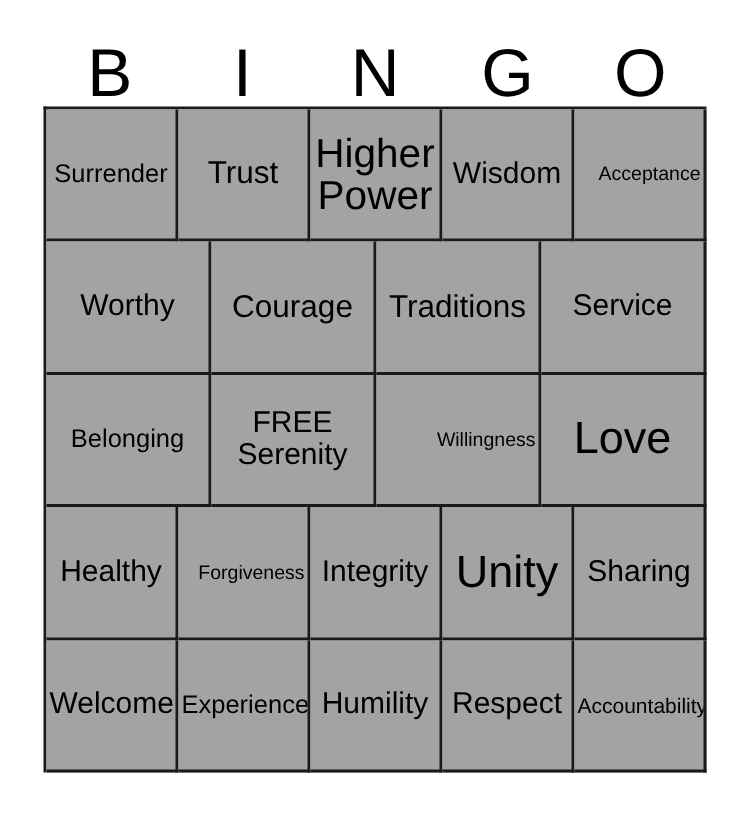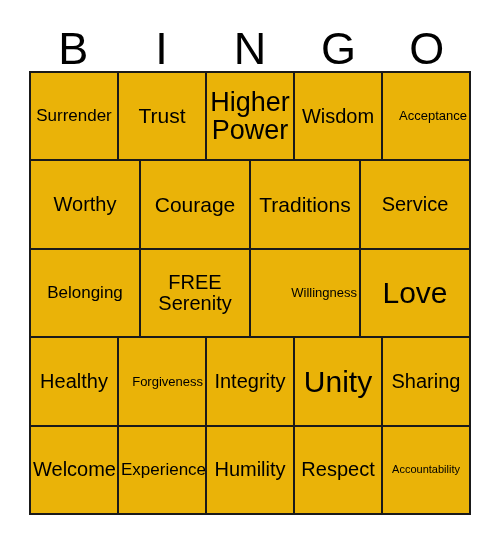--- a/index.html
+++ b/index.html
@@ -67,40 +67,40 @@
     min-width: 0;
     box-sizing: border-box;
     border-right: 2px solid #1a1a1a;
     border-bottom: 2px solid #1a1a1a;
     display: flex;
     flex-direction: column;
     align-items: center;
     justify-content: center;
     text-align: center;
     padding: 1px 2px;
-    background: #eab308;
+    background: #a3a3a3;
     overflow: hidden;
   }
   .cell-text {
     display: block;
     width: 100%;
     line-height: 1.04;
     white-space: pre-line;
     word-break: normal;
   }
 
   
   .sz-xl   { font-size: 30px; }
   .sz-lg   { font-size: 21px; }
   .sz-mdl  { font-size: 27px; }
   .sz-md   { font-size: 20px; }
   .sz-sm   { font-size: 21px; }
   .sz-xs   { font-size: 17px; }
   .sz-xxs  { font-size: 13px; text-align: right; }
-  .sz-tiny { font-size: 11px; }
+  .sz-tiny { font-size: 14px; }
 </style>
 </head>
 <body>
 
 <div id="bingo-card">
 
   <div class="header-row">
     <div class="header-letter">B</div>
     <div class="header-letter">I</div>
     <div class="header-letter">N</div>

